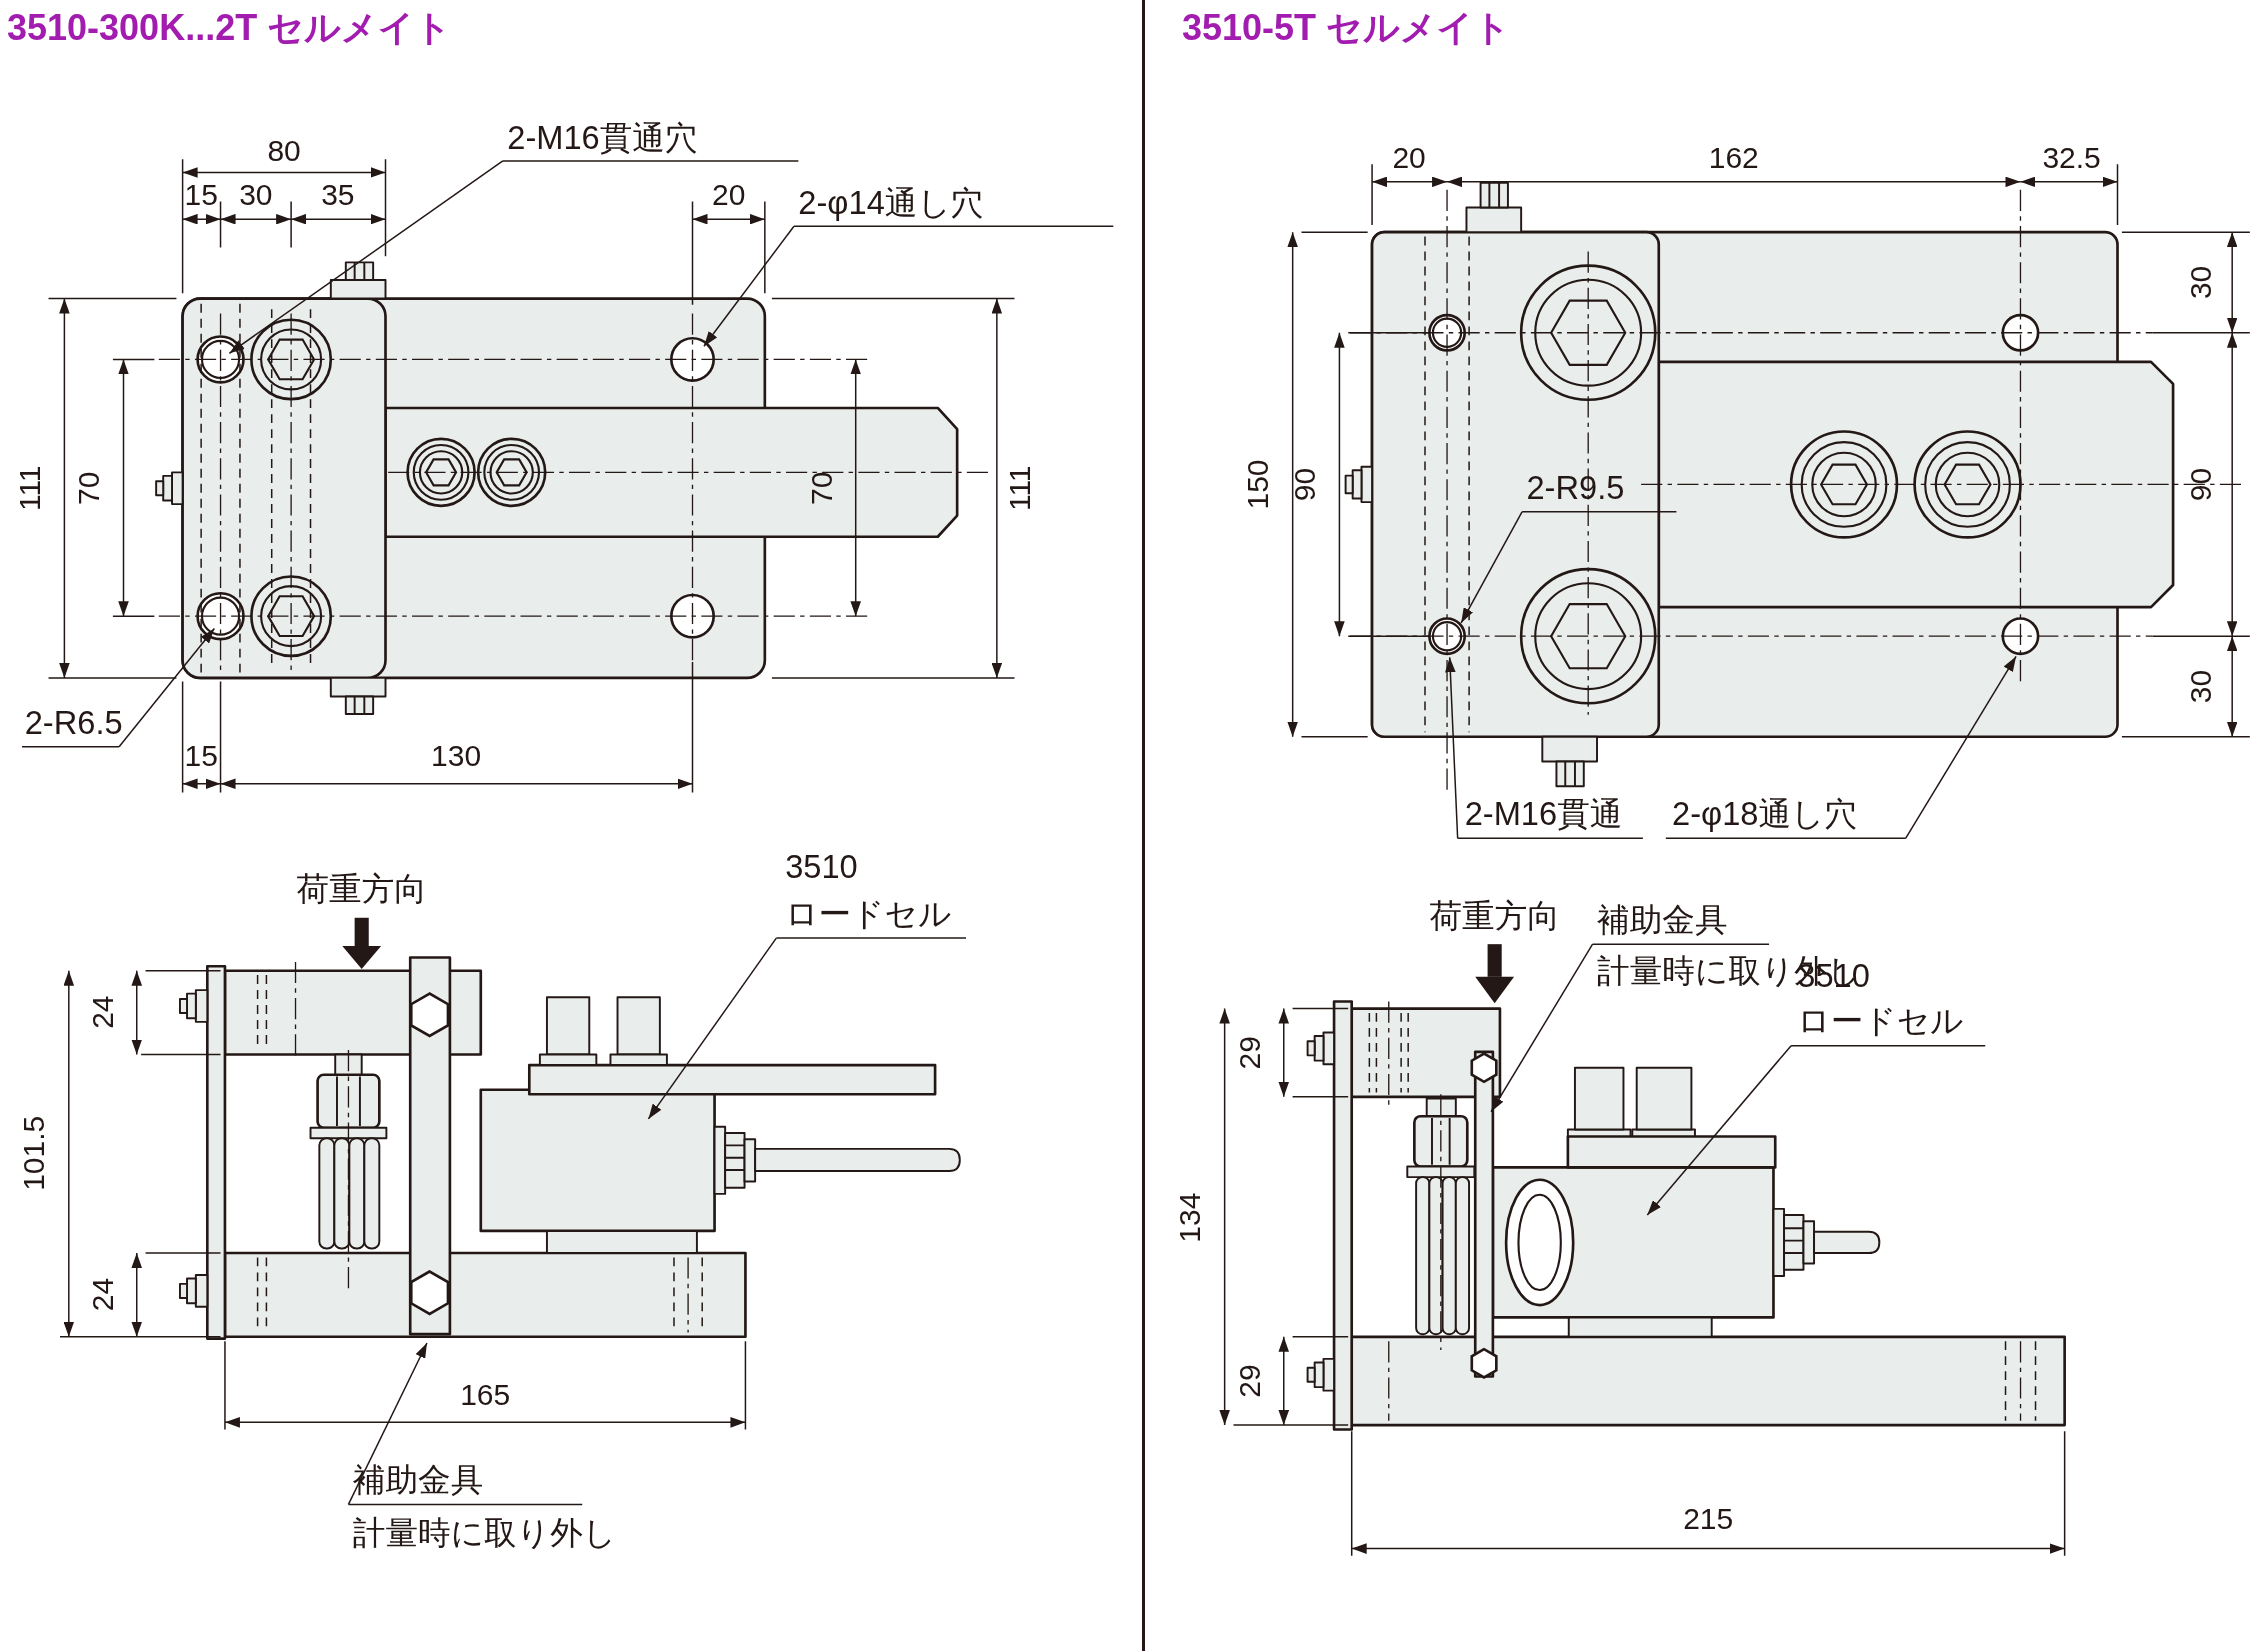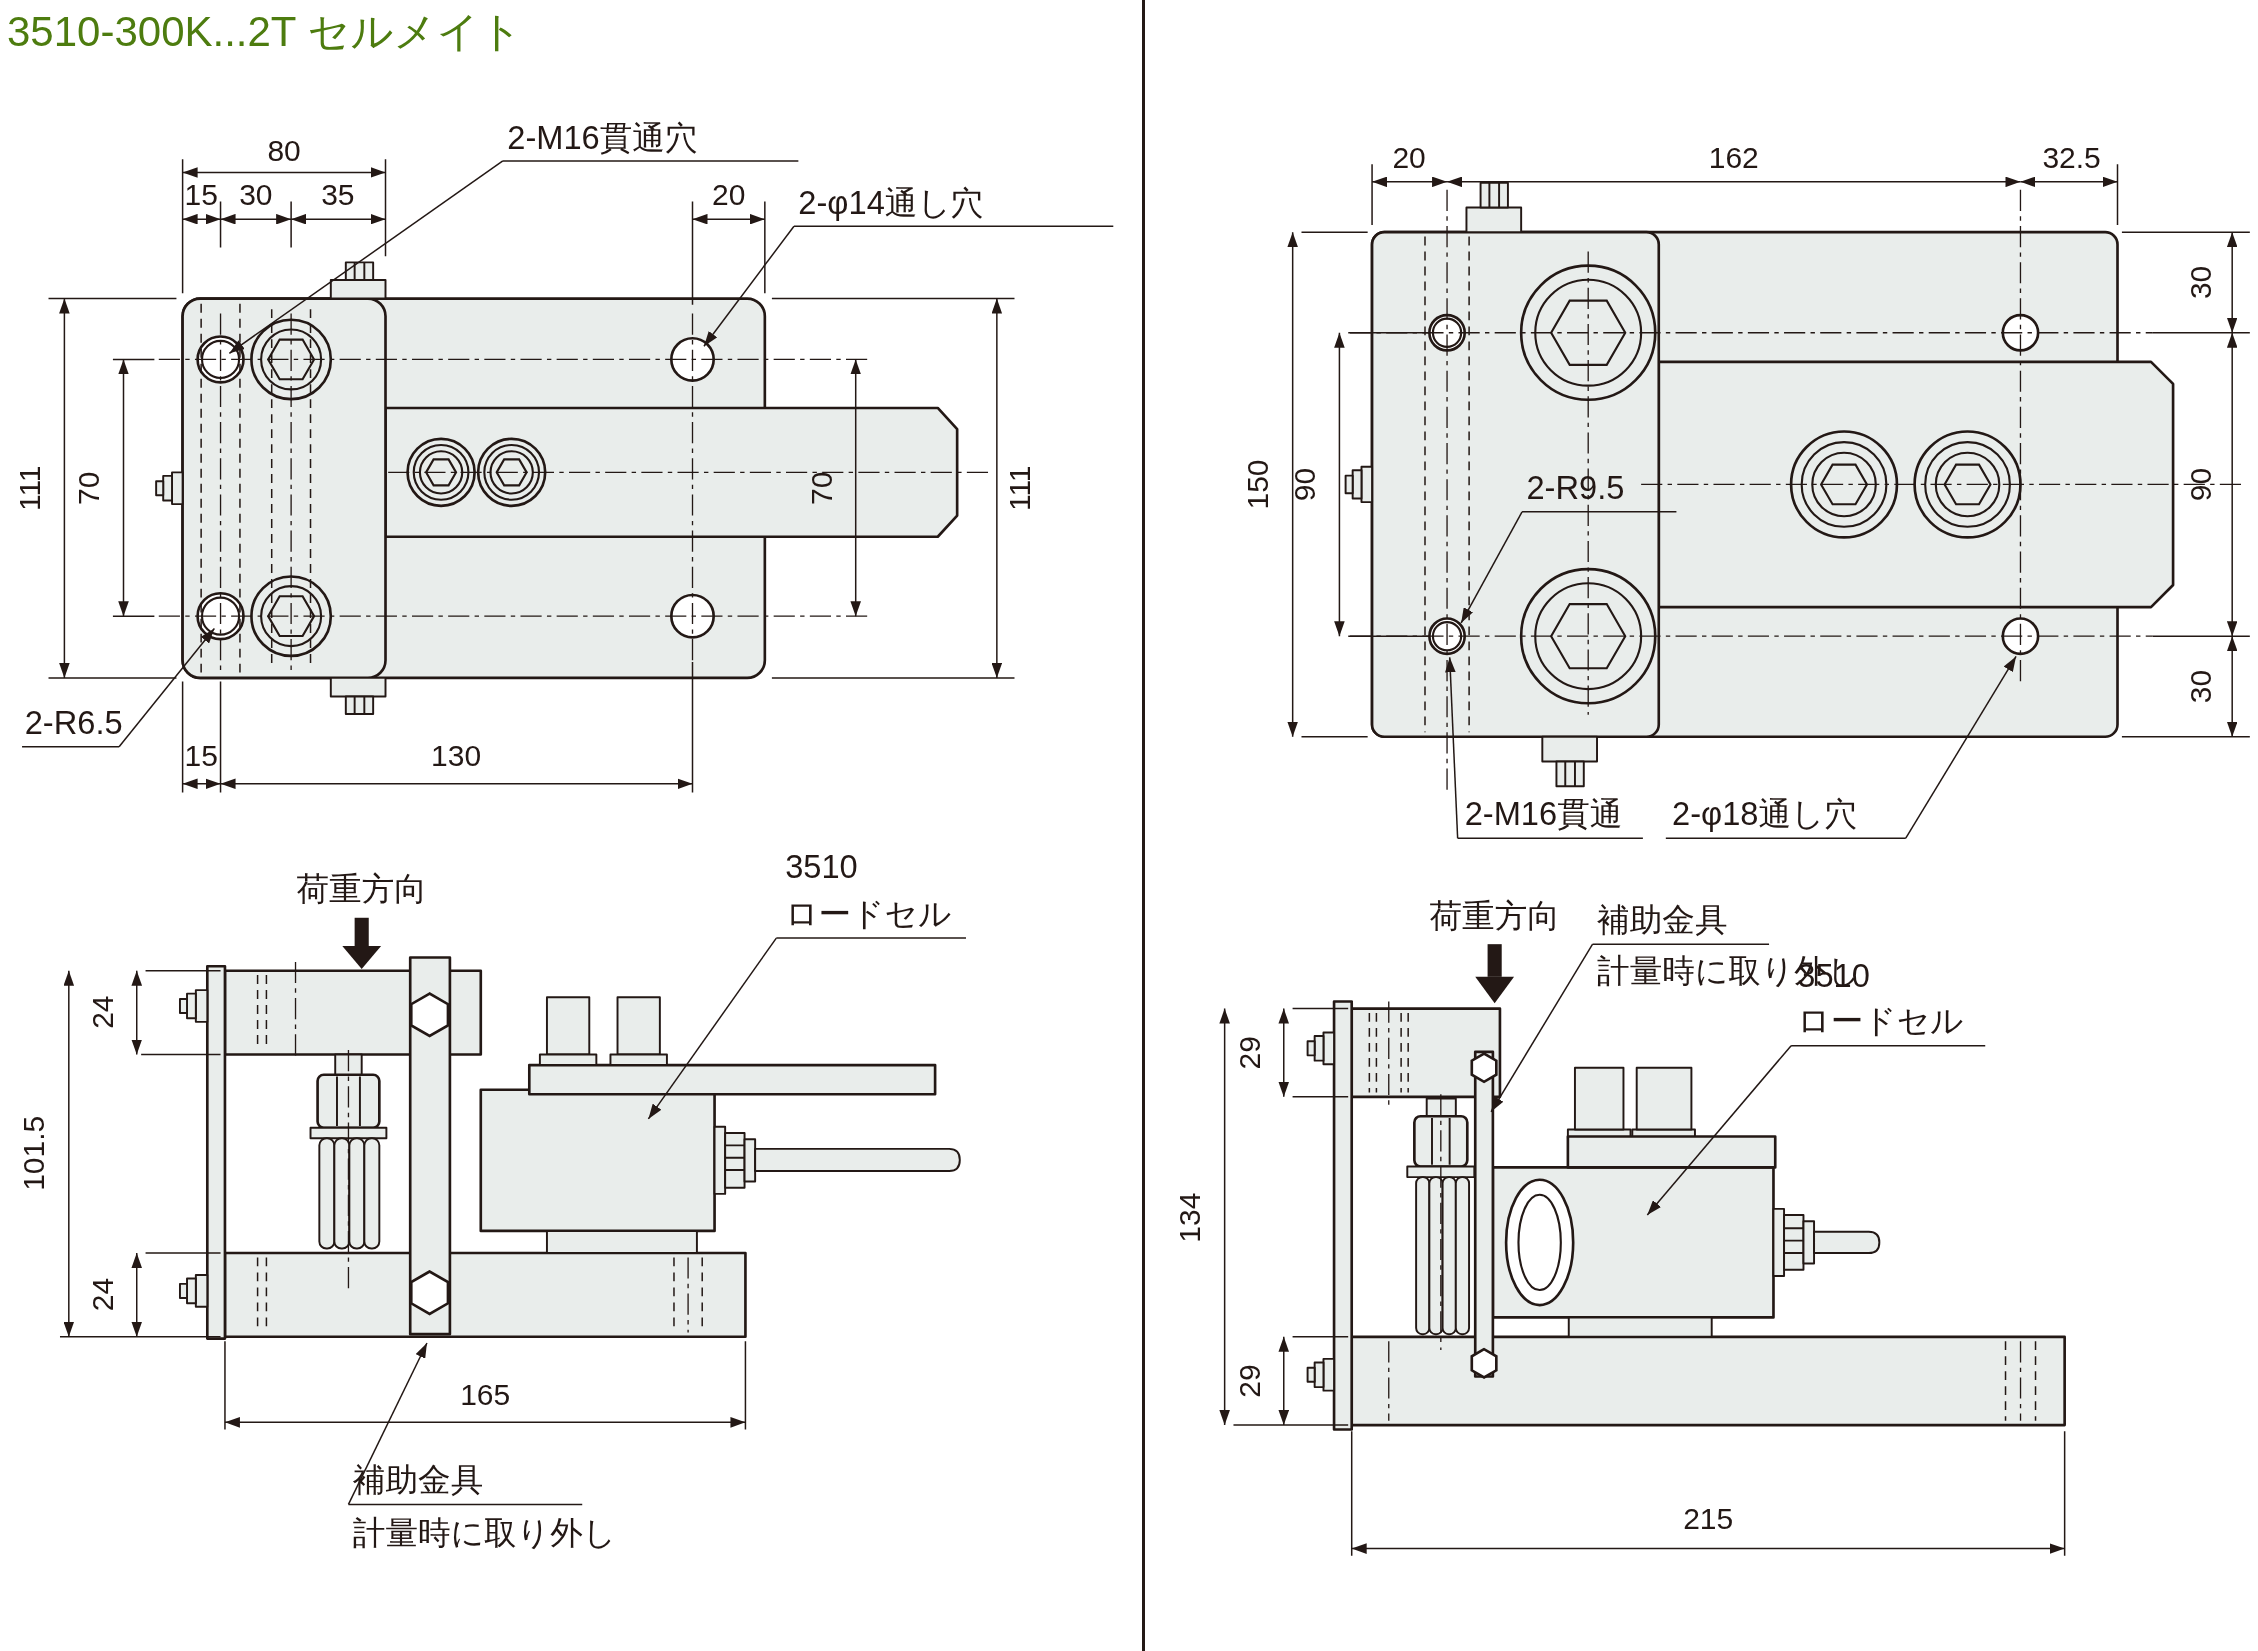--- a/index.html
+++ b/index.html
@@ -1,18 +1,18 @@
 <!DOCTYPE html>
 <html style="font-size:14px"><head>
 <meta charset="utf-8">
 <style>
   html,body{margin:0;padding:0;background:#ffffff;}
   #canvas{position:relative;width:2258px;height:1652px;background:#ffffff;overflow:hidden;
           font-family:"Liberation Sans",sans-serif;color:#231815;}
-  .panel-title{position:absolute;font-size:42px;font-weight:400;letter-spacing:0px;color:#4d7c0f;white-space:nowrap;}
+  .panel-title{position:absolute;font-size:36px;font-weight:700;letter-spacing:0px;color:#a21caf;white-space:nowrap;}
   .divider{position:absolute;background:#231815;}
   svg{position:absolute;overflow:visible;}
   .bodyfill{fill:#e9edeb;stroke:#231815;stroke-width:3;stroke-linejoin:round;}
   .bodyfill2{fill:#e9edeb;stroke:#231815;stroke-width:2.2;stroke-linejoin:round;}
   .holefill{fill:#ffffff;stroke:#231815;stroke-width:3;}
   .ring{fill:none;stroke:#231815;stroke-width:2.4;}
   .s3{fill:none;stroke:#231815;stroke-width:3;}
   .s2{fill:none;stroke:#231815;stroke-width:2.2;}
   .thin{fill:none;stroke:#231815;stroke-width:1.7;}
   .cl{fill:none;stroke:#231815;stroke-width:1.5;stroke-dasharray:24 6 5 6;}
@@ -28,20 +28,21 @@
 
   <svg width="0" height="0">
     <defs>
       <marker id="ar" markerUnits="userSpaceOnUse" markerWidth="18" markerHeight="12" refX="17" refY="6" orient="auto-start-reverse">
         <path d="M0,0 L17,6 L0,12 Z" fill="#231815"></path>
       </marker>
     </defs>
   </svg>
 
   <div class="panel-title" style="left:7px;top:3.5px;">3510-300K...2T セルメイト</div>
+  <div class="panel-title" style="left:1182px;top:3.5px;">3510-5T セルメイト</div>
   <div class="divider" style="left:1142px;top:0;width:2.6px;height:1652px;"></div>
 
   <svg style="left:0;top:106px;" width="1138" height="768" viewBox="0 0 1290 870">
     <g>
       <rect class="bodyfill" x="207" y="218" width="660" height="430" rx="20"></rect>
       <path class="bodyfill" d="M437,342 H1063 L1085,366 V464 L1063,488 H437 Z"></path>
       <rect class="bodyfill" x="207" y="218" width="230" height="430" rx="20"></rect>
       <rect class="bodyfill2" x="375" y="197" width="62" height="21"></rect>
       <rect class="bodyfill2" x="392" y="177" width="31" height="20"></rect>
       <path class="s2" d="M402,177 V197 M413,177 V197"></path>

